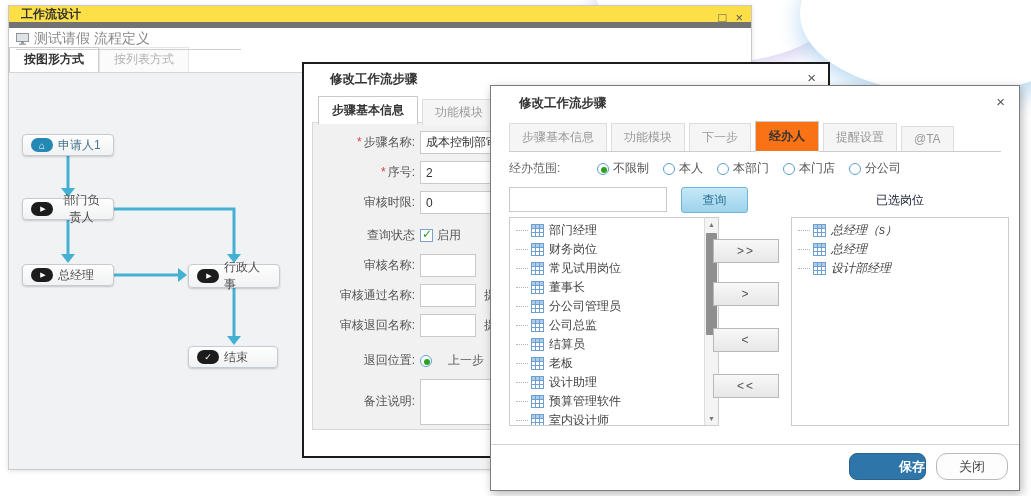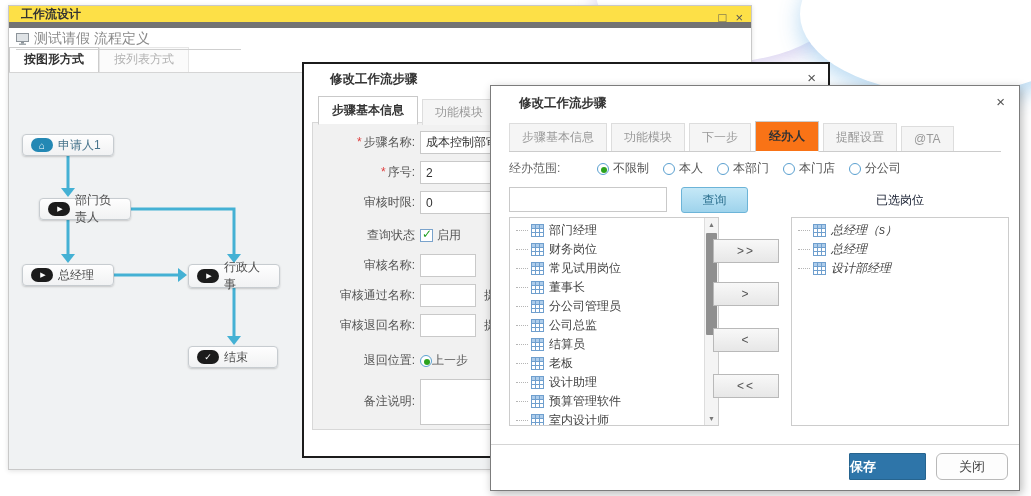--- a/index.html
+++ b/index.html
@@ -36,21 +36,21 @@
 
   .flow-node { position:absolute; height:22px; display:flex; align-items:center; gap:5px; padding:0 8px;
     background:linear-gradient(#fefefe,#f1f2f3); border:1px solid #c7ccd0; border-radius:4px;
     box-shadow:0 1px 2px rgba(0,0,0,.18); font-size:12px; color:#4d4d4d; }
   .pill { display:inline-flex; align-items:center; justify-content:center; width:22px; height:14px;
     border-radius:8px; color:#fff; flex:none; }
   .pill.home { background:#2488b4; font-size:10px; }
   .pill.play { background:#1c1c1c; font-size:7px; padding-left:2px; }
   .pill.check { background:#1c1c1c; font-size:9px; font-weight:bold; }
   .node-applicant { left:13px; top:61px; width:92px; color:#47748c; }
-  .node-dept { left:30px; top:125px; width:92px; }
+  .node-dept { left:13px; top:125px; width:92px;text-align:center; }
   .node-gm { left:13px; top:191px; width:92px; }
   .node-hr { left:179px; top:191px; width:92px; height:24px; }
   .node-end { left:179px; top:273px; width:90px; }
 
   
   .dlg-close { position:absolute; font-size:15px; color:#555; cursor:default; line-height:1; }
   .asterisk { color:#e04040; margin-right:2px; font-size:12px; }
   input[type=text], textarea { border:1px solid #c9c9c9; background:#fff; font-size:12px; padding:2px 5px;
     font-family:"Liberation Sans","DejaVu Sans",sans-serif; color:#333; }
   .radio { display:inline-block; width:12px; height:12px; border:1px solid #5aa0d0; border-radius:50%;
@@ -72,21 +72,21 @@
   .bd-tab.active { font-weight:bold; color:#333; background:#fff; border:1px solid #c9c9c9; border-bottom:1px solid #f1f1f1; }
   .bd-tab.inactive { color:#9a9a9a; background:#f5f5f5; border:1px solid #ddd; border-bottom:none; margin-left:4px; padding:4px 12px; }
   .bd-panel { position:absolute; left:8px; right:8px; top:58px; bottom:26px; background:#f1f1f1;
     border:1px solid #d8d8d8; padding-top:8px; }
   .bd-row { display:flex; align-items:center; margin:0 0 7px 0; min-height:23px; }
   .bd-label { width:102px; text-align:right; font-size:12px; color:#555; margin-right:5px; flex:none; }
   .bd-hint { font-size:12px; color:#555; margin-left:8px; }
   .bd-row .w-lg { width:200px; height:23px; }
   .bd-row .w-sm { width:56px; height:23px; }
   .bd-cbx-label { font-size:12px; color:#555; margin-left:4px; }
-  .bd-radio-label { font-size:12px; color:#555; margin-left:0; }
+  .bd-radio-label { font-size:12px; color:#555; margin-left:16px; }
 
   
   .front-dialog { position:absolute; left:490px; top:85px; width:530px; height:406px; z-index:3;
     background:#fff; border:1px solid #7c7c7c; box-shadow:2px 3px 9px rgba(0,0,0,.28); }
   .fd-title { position:absolute; left:28px; top:9px; font-size:12.5px; font-weight:bold; color:#333; }
   .front-dialog .dlg-close { right:14px; top:8px; }
   .fd-tabs { position:absolute; left:18px; right:18px; top:38px; height:28px; display:flex;
     align-items:flex-end; border-bottom:1px solid #ccc; }
   .fd-tab { font-size:12px; padding:5px 12px; cursor:default; margin-right:4px; }
   .fd-tab.inactive { color:#999; background:#f5f5f5; border:1px solid #ddd; border-bottom:none; }
@@ -113,24 +113,24 @@
   .scrollbar { position:absolute; right:0; top:0; bottom:0; width:14px; background:#f4f4f4; border-left:1px solid #ddd; }
   .sb-arrow { position:absolute; left:0; width:13px; height:13px; text-align:center; font-size:7px; color:#777; line-height:13px; }
   .sb-up { top:0; } .sb-down { bottom:0; }
   .sb-thumb { position:absolute; left:1px; top:15px; width:11px; height:102px; background:#8f8f8f; border-radius:1px; }
   .xfer-btn { position:absolute; left:222px; width:66px; height:24px; background:linear-gradient(#f8f8f8,#e7e7e7);
     border:1px solid #b9b9b9; font-size:12px; color:#555; text-align:center; line-height:22px;
     letter-spacing:2px; cursor:default; }
   .xfer-1 { top:153px; } .xfer-2 { top:196px; } .xfer-3 { top:242px; } .xfer-4 { top:288px; }
   .fd-footer-line { position:absolute; left:0; right:0; top:358px; border-top:1px solid #d5d5d5; }
   .fd-save-btn { position:absolute; left:358px; top:367px; width:77px; height:27px; background:#2e75a9;
-    border:1px solid #26648f; border-radius:1px; color:#fff; font-size:13px; font-weight:bold;
-    text-align:left; line-height:25px; cursor:default; }
+    border:1px solid #26648f; border-radius:8px; color:#fff; font-size:13px; font-weight:bold;
+    text-align:right; line-height:25px; cursor:default; }
   .fd-close-btn { position:absolute; left:445px; top:367px; width:72px; height:27px; background:#fdfdfd;
-    border:1px solid #b9b9b9; border-radius:6px; color:#444; font-size:13px; text-align:center;
+    border:1px solid #b9b9b9; border-radius:11px; color:#444; font-size:13px; text-align:center;
     line-height:25px; cursor:default; }
 </style>
 </head>
 <body>
 
 <div class="clouds">
   <div class="cloud c"></div>
   <div class="cloud a"></div>
   <div class="cloud b"></div>
 </div>

